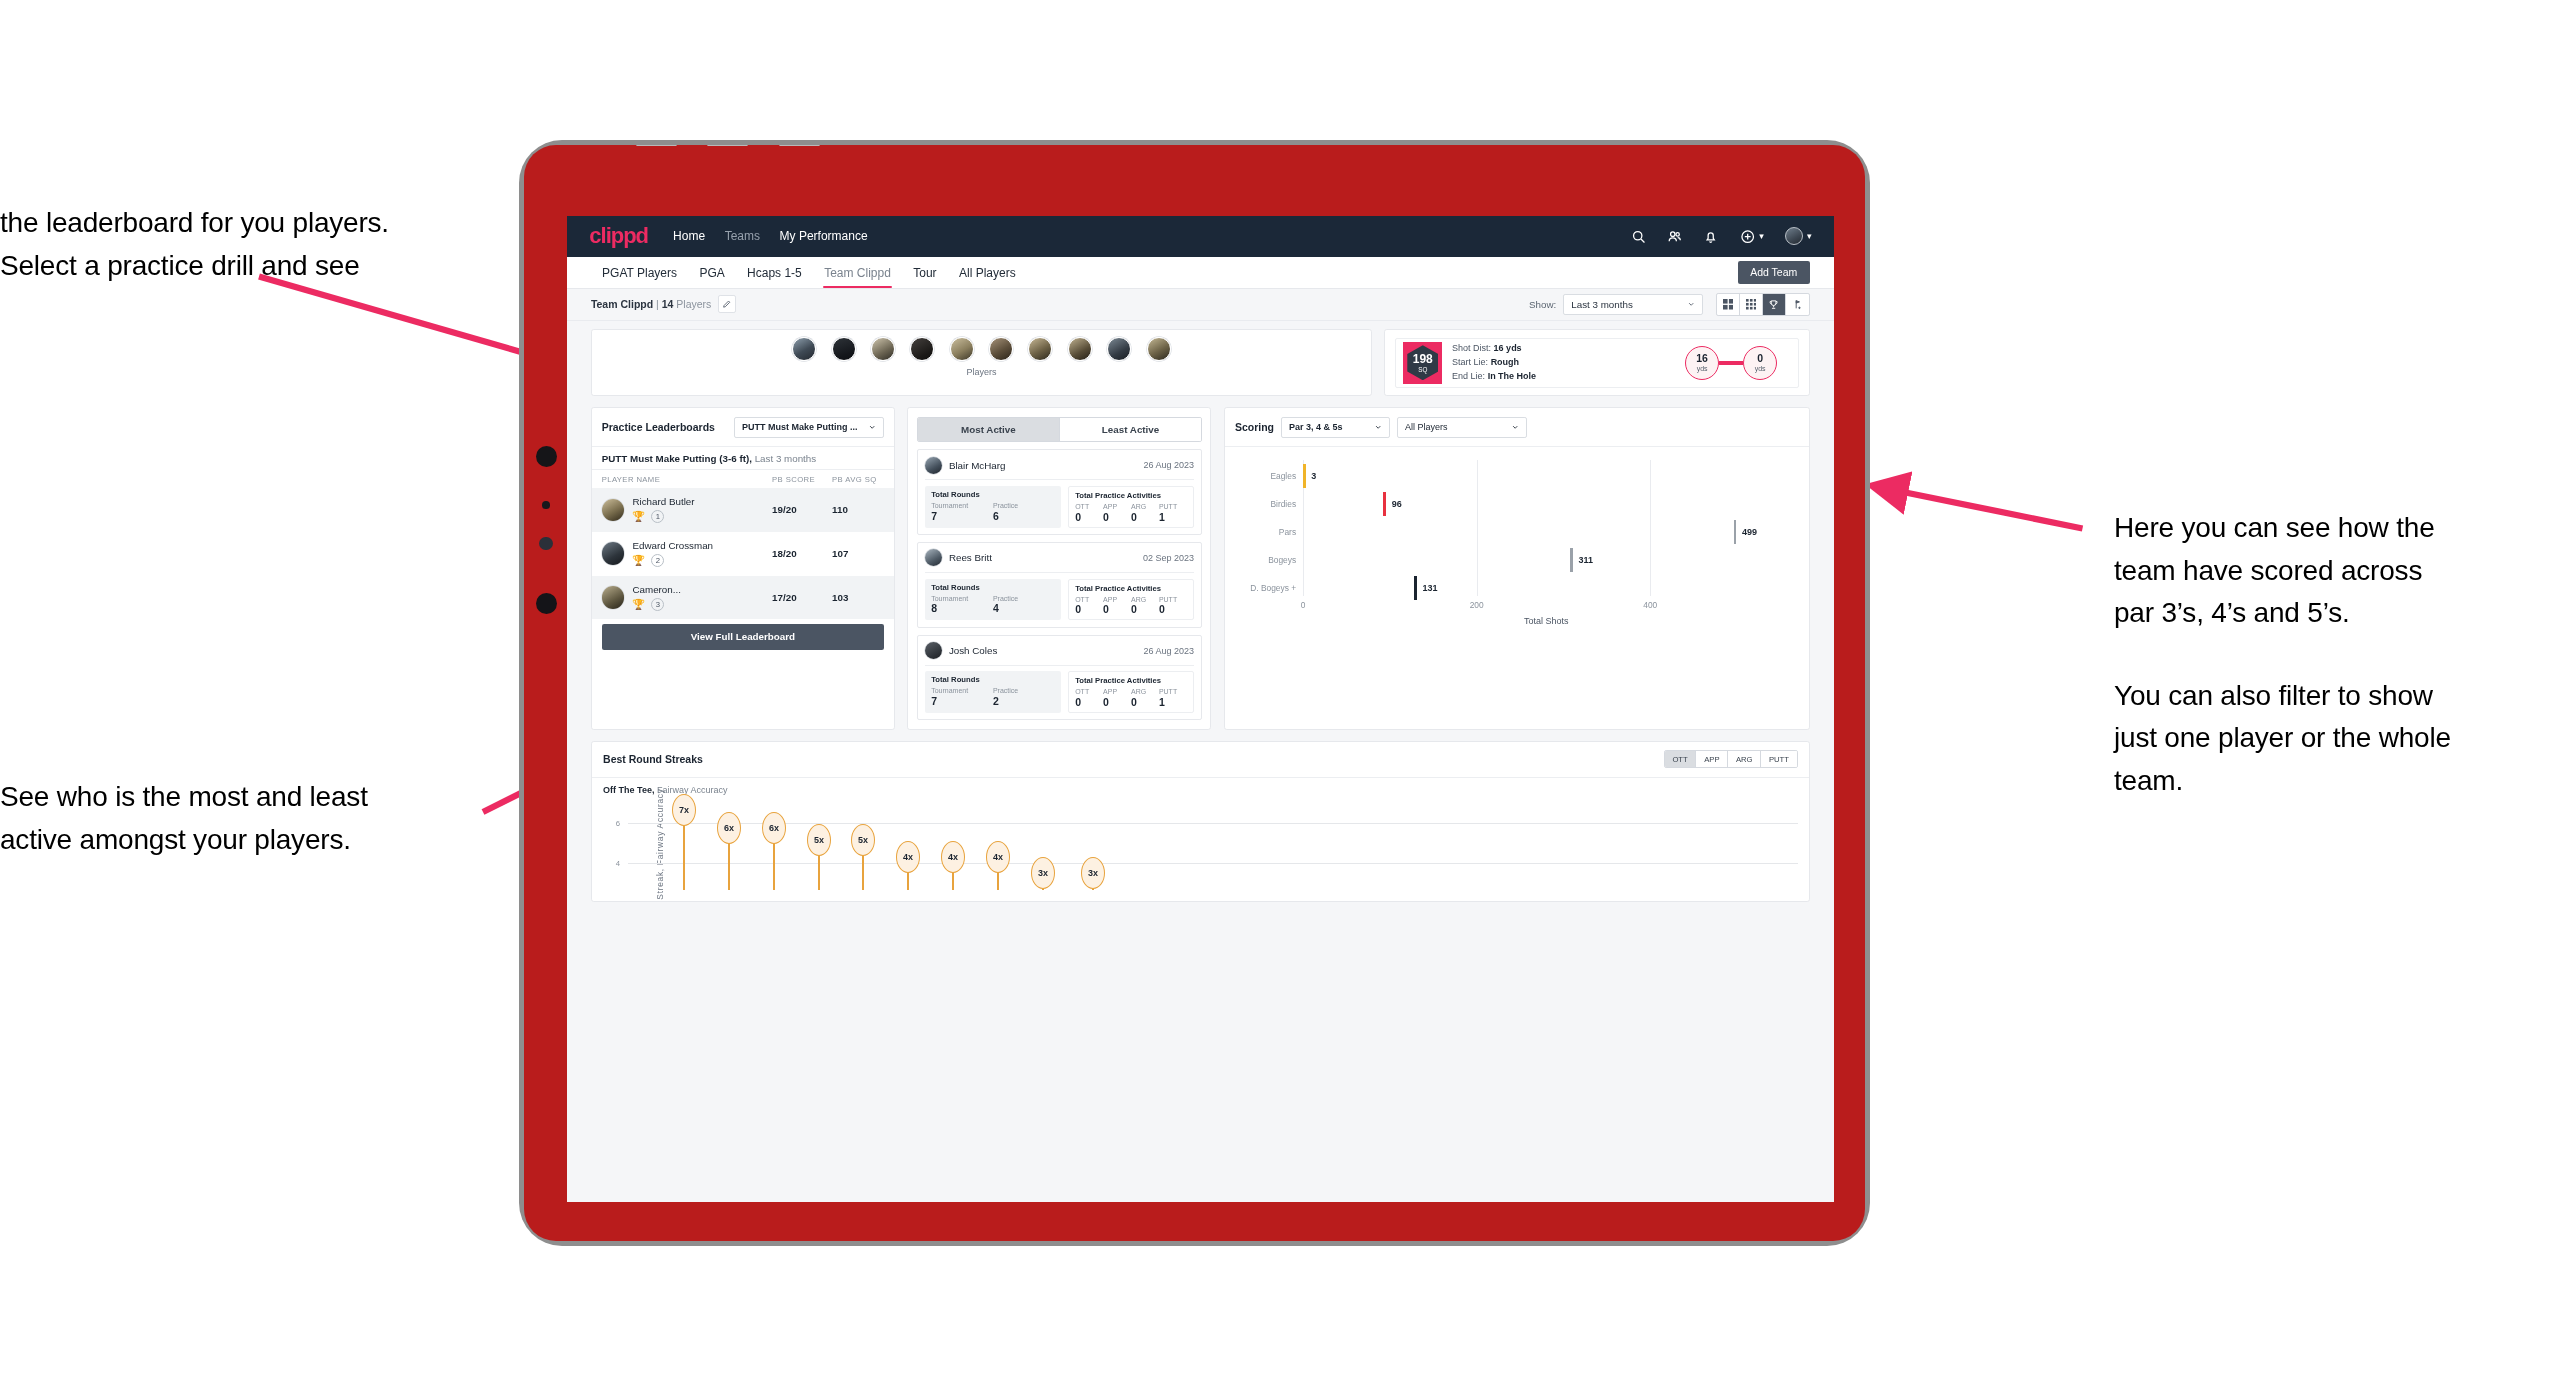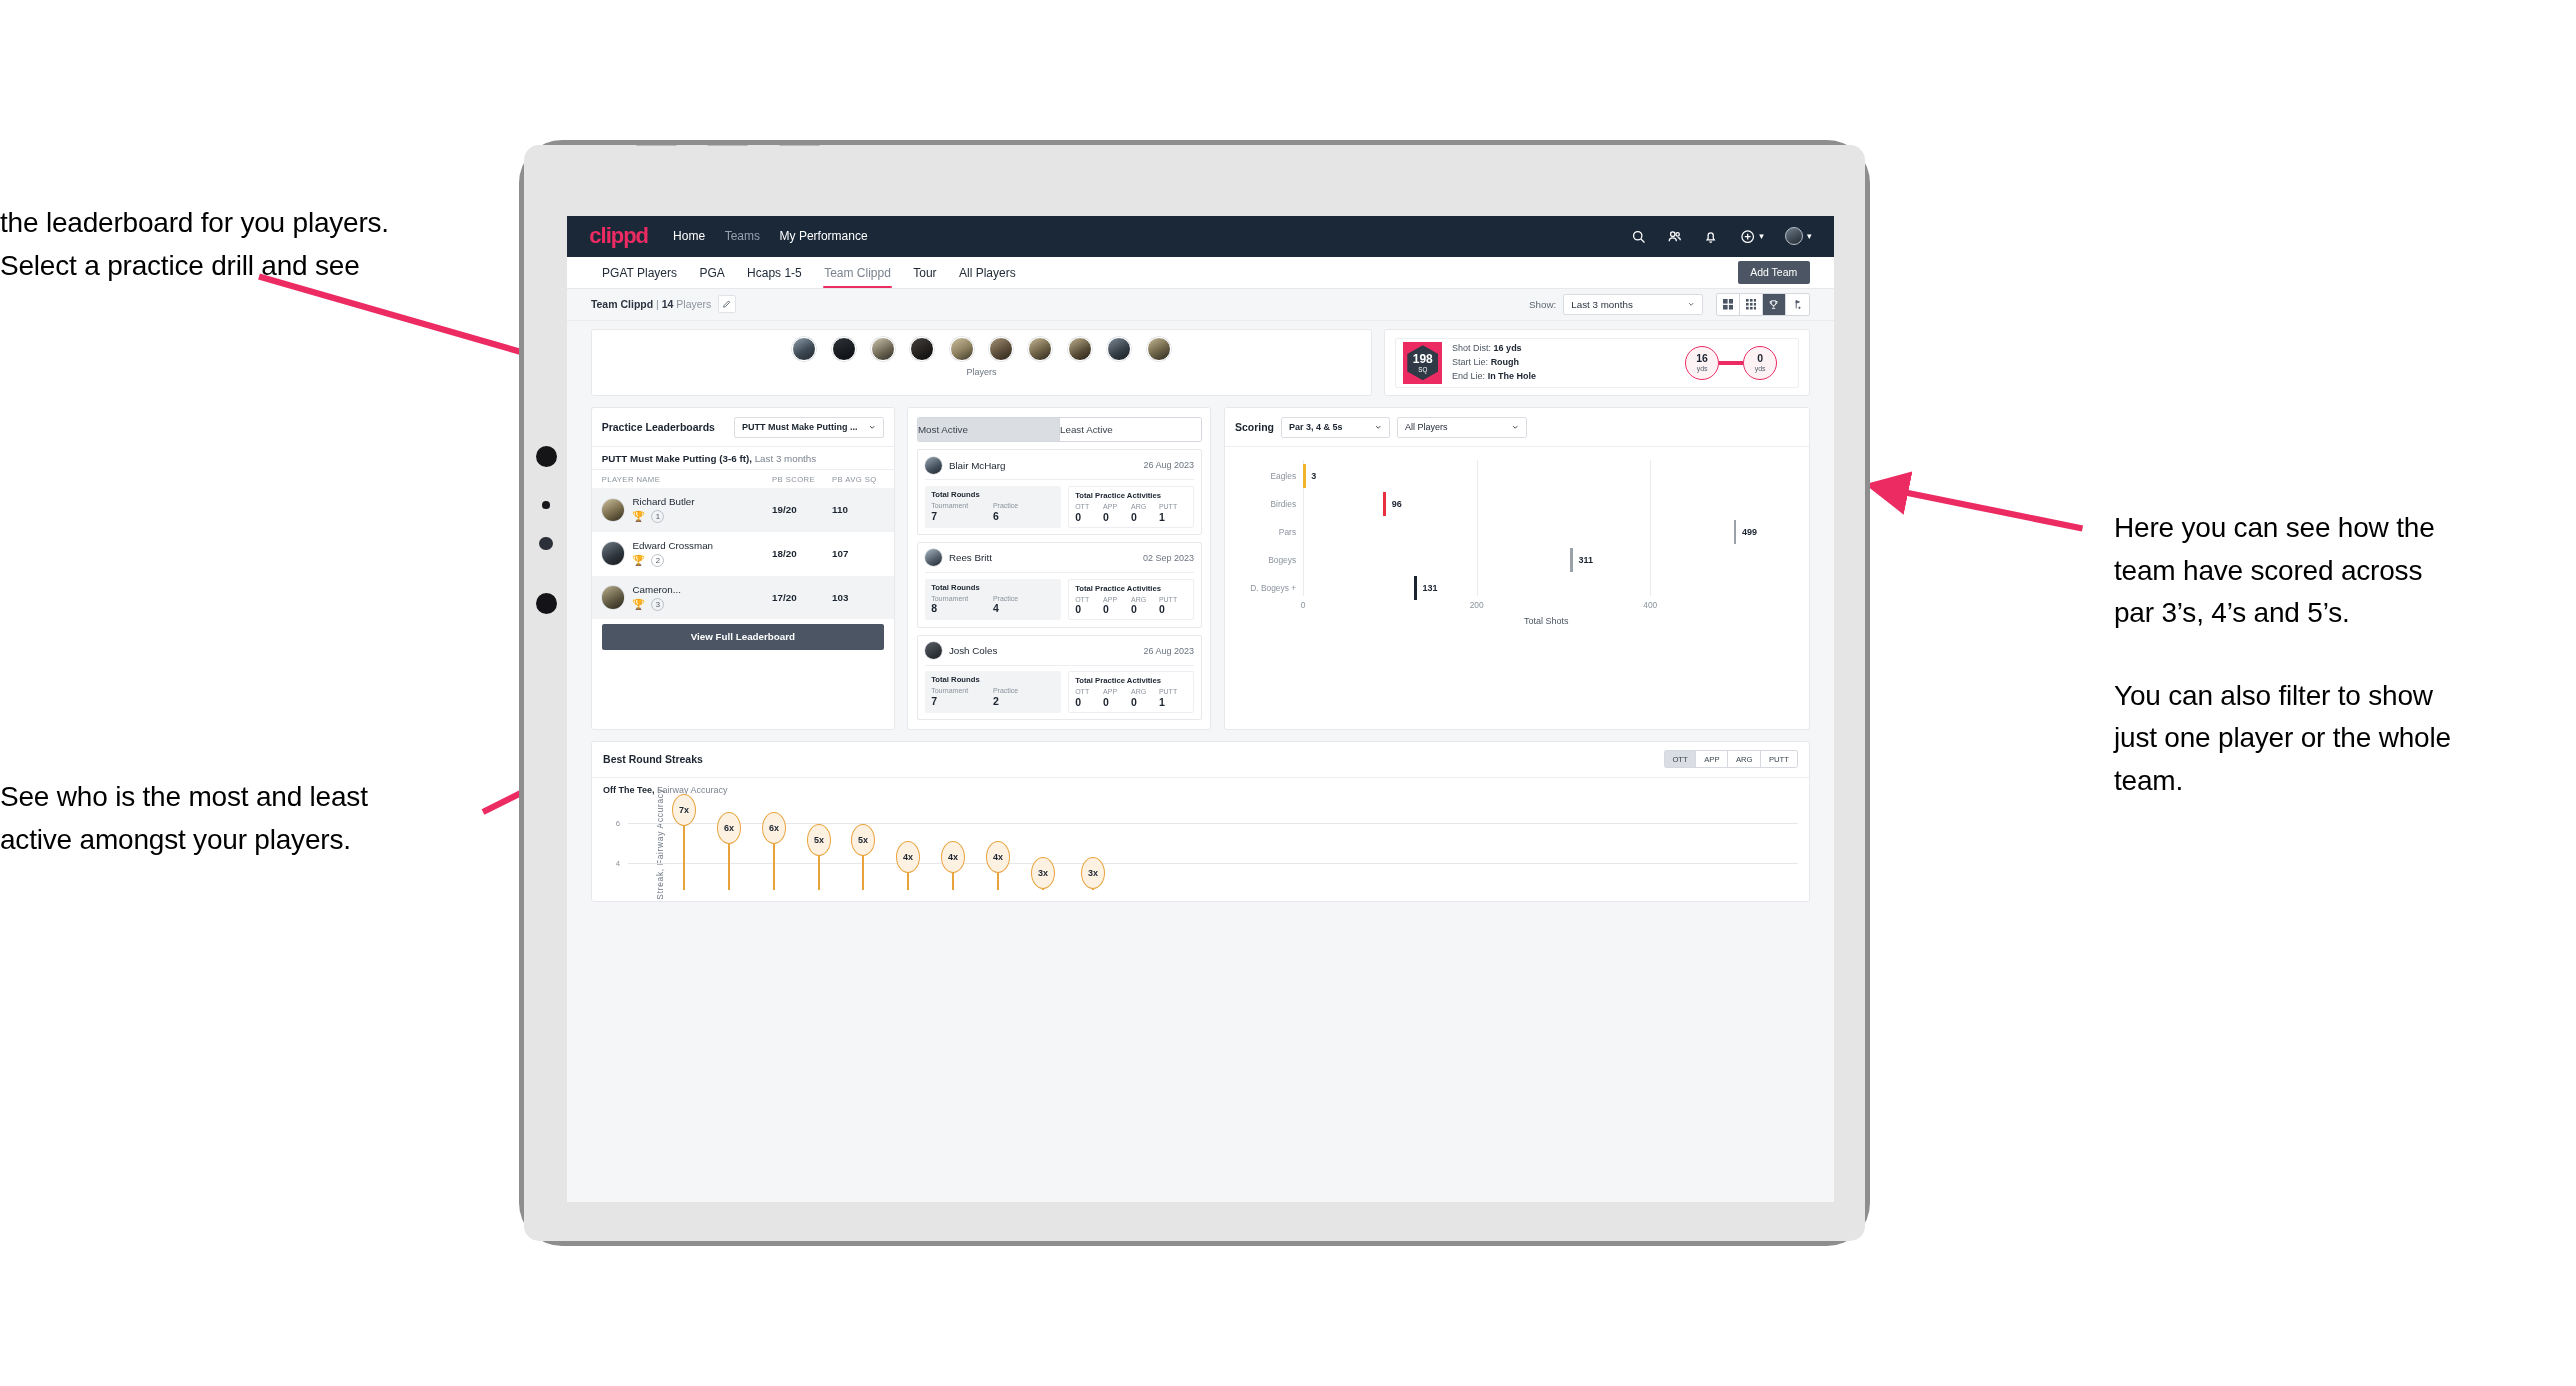--- a/index.html
+++ b/index.html
@@ -30,22 +30,22 @@
   
   #device {
     position: absolute; left: 519px; top: 140px;
     width: 1351px; height: 1106px;
     background: #8e8e8e;
     border-radius: 43px;
     padding: 4.9px;
   }
   #bezel {
     width: 100%; height: 100%;
-    background: #e5e5e5;
-    border-radius: 15px;
+    background: #b91c1c;
+    border-radius: 32px;
     padding: 0;
     position: relative;
     overflow: hidden;
   }
   
   .top-btn { position: absolute; top: -4.9px; height: 6.3px; background: #b9b9b9; border-radius: 1.4px; }
   .cam-dot { position: absolute; width: 8.4px; height: 8.4px; border-radius: 50%; background: #1c1c20; }
 
   #screen {
     position: absolute;
@@ -208,21 +208,21 @@
   }
   .lbnum { font-size: 9.8px; font-weight: bold; color:#1b2430; }
   #lb-btn {
     margin: 4.2px 9.8px 9.8px 9.8px; background:#4b5563; color:#fff;
     text-align:center; padding: 7.7px 0; border-radius: 2.1px;
     font-size: 9.8px; font-weight: bold;
   }
 
   
   #act-tabs { display:flex; border:0.7px solid #d5d9df; border-radius:2.1px; overflow:hidden; }
-  .act-tab { flex:1; padding: 6.3px 0; font-size: 9.8px; color:#3a434e; background:#fff; }
+  .act-tab { flex:1; text-align:center; padding: 6.3px 0; font-size: 9.8px; color:#3a434e; background:#fff;font-weight:bold; }
   .act-tab.active { background:#dadde1; }
   .act-tab + .act-tab { border-left:0.7px solid #d5d9df; }
   .actcard { border:0.7px solid #e6e8ec; border-radius:2.1px; margin-top:7px; padding: 6.3px 7px; }
   .acthead { display:flex; align-items:center; padding-bottom: 5.6px; border-bottom:0.7px solid #eceef1; }
   .actav { width: 17px; height:17px; border-radius:50%; margin-right:7px; box-shadow:0 0 0 0.7px #d9dde2; }
   .actname { font-size: 9.8px; color:#1b2430; }
   .actdate { margin-left:auto; font-size: 9px; color:#6b7480; }
   .actbody { display:flex; gap:7px; margin-top: 5.6px; }
   .rounds-box { flex: 0 0 136px; background:#f1f3f5; border-radius:2.1px; padding: 4.2px 6.3px; }
   .pract-box { flex: 1; border:0.7px solid #eceef1; border-radius:2.1px; padding: 4.2px 6.3px; }

